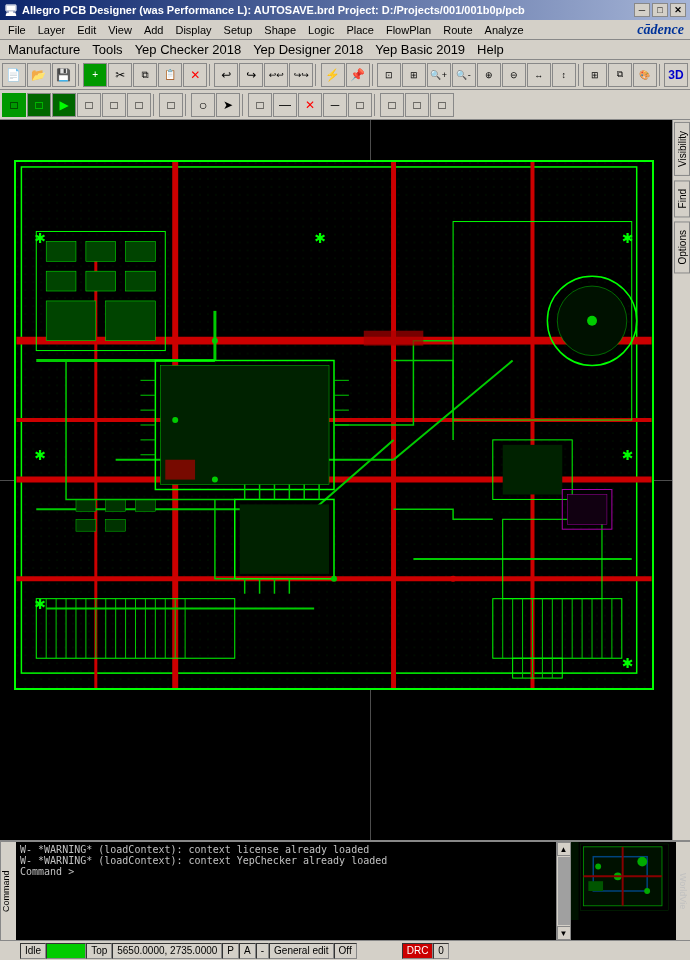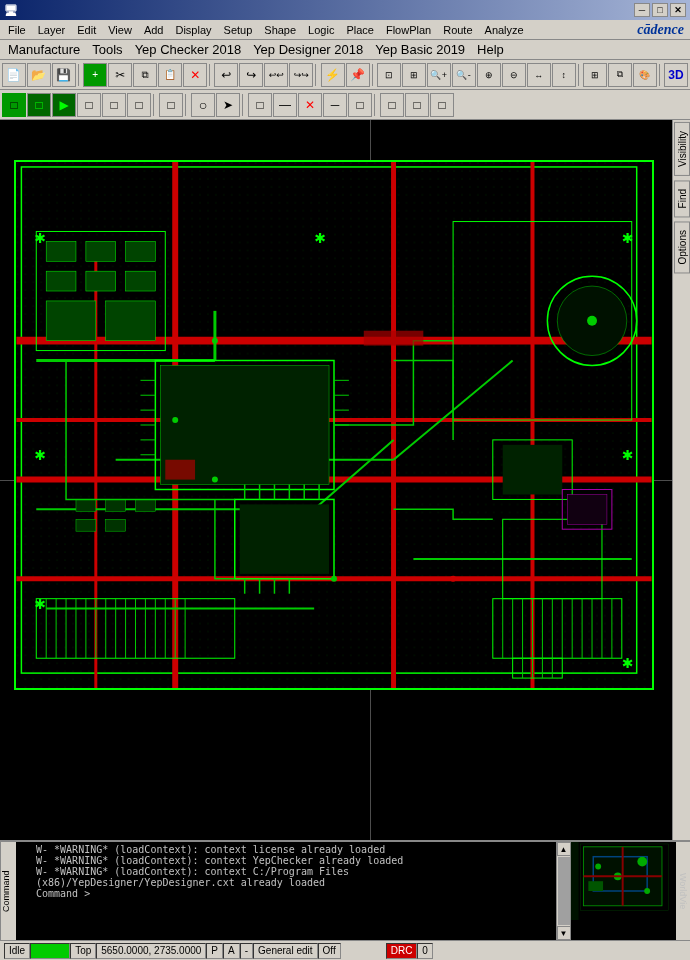--- a/index.html
+++ b/index.html
@@ -159,21 +159,21 @@
       display: flex;
       border-top: 2px solid #888;
       background: #000000;
     }
     #console-text {
       flex: 1;
       background: #000000;
       color: #c0c0c0;
       font-family: monospace;
       font-size: 10px;
-      padding: 2px 20px;
+      padding: 2px 4px;
       overflow-y: auto;
     }
     #console-scrollbar {
       width: 14px;
       background: #d4d0c8;
       border-left: 1px solid #888;
       display: flex;
       flex-direction: column;
       align-items: center;
     }
@@ -219,21 +219,21 @@
     }
     
     
     #status-bar {
       height: 20px;
       background: #d4d0c8;
       display: flex;
       align-items: center;
       border-top: 1px solid #888;
       font-size: 10px;
-      padding: 0 4px;
+      padding: 0 20px;
       gap: 0;
     }
     .status-segment {
       padding: 1px 4px;
       border: 1px inset #888;
       height: 16px;
       display: flex;
       align-items: center;
       background: #d4d0c8;
       white-space: nowrap;
@@ -261,20 +261,21 @@
       border-right: 1px solid #888;
       padding: 2px 0;
     }
   </style>
 </head>
 <body>
 
 <div id="title-bar">
   <div class="title-text">
     <span>🖥</span>
+    <span>Allegro PCB Designer (was Performance L): AUTOSAVE.brd  Project: D:/Projects/001/001b0p/pcb</span>
   </div>
   <div class="win-controls">
     <div class="win-btn">─</div>
     <div class="win-btn">□</div>
     <div class="win-btn">✕</div>
   </div>
 </div>
 
 <div id="menu-bar">
   <span class="menu-item">File</span>
@@ -529,21 +530,20 @@
     <div class="right-tab">Find</div>
     <div class="right-tab">Options</div>
   </div>
 </div>
 
 <div id="console-area">
   <div id="command-label">Command</div>
   <div id="console-text">
     <div>W- *WARNING* (loadContext): context license already loaded</div>
     <div>W- *WARNING* (loadContext): context YepChecker already loaded</div>
-    <div>W- *WARNING* (loadContext): context C:/Program Files (x86)/YepDesigner/YepDesigner.cxt already loaded</div>
     <div>Command &gt;</div>
   </div>
   <div id="console-scrollbar">
     <div class="scroll-btn">▲</div>
     <div class="scroll-track"></div>
     <div class="scroll-btn">▼</div>
   </div>
   <div id="minimap-area">
     <div id="minimap-canvas">
       <svg width="100%" height="100%" viewBox="0 0 106 80">

